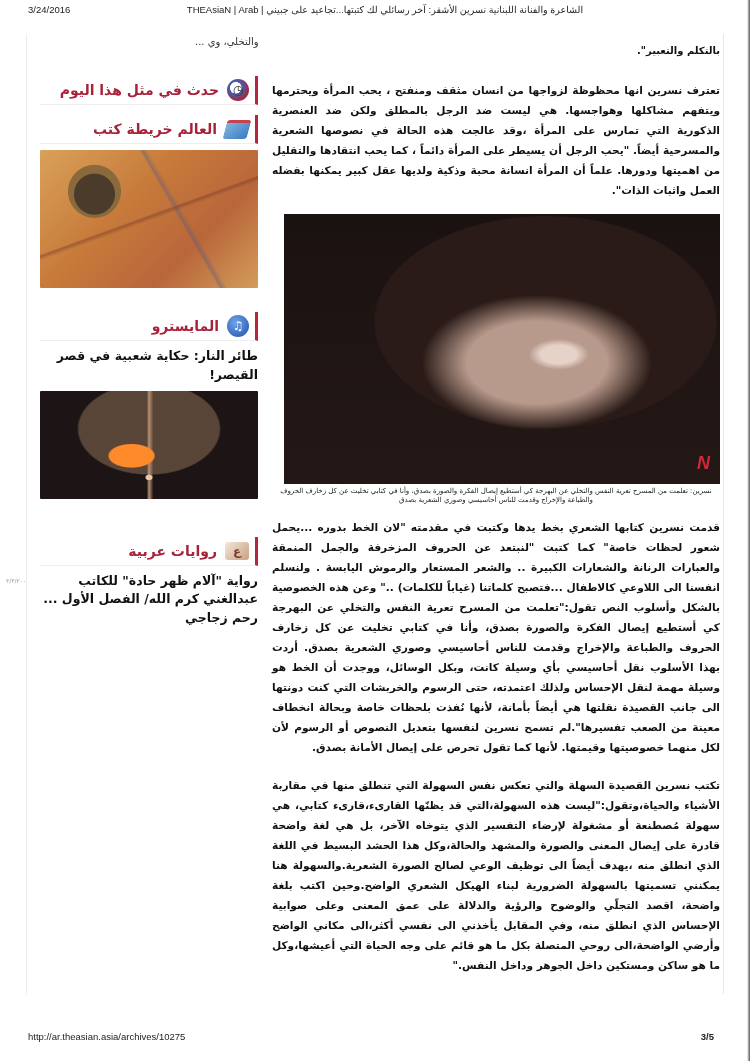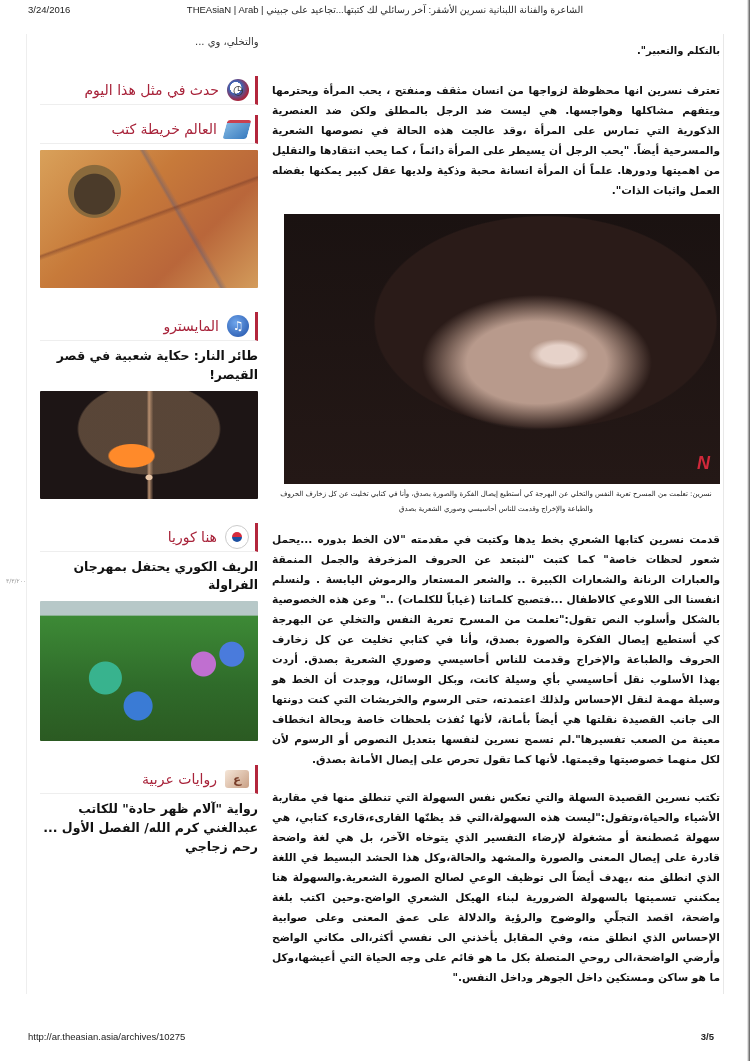--- a/index.html
+++ b/index.html
@@ -4,21 +4,21 @@
 <style>
   html, body { margin:0; padding:0; }
   body { width:750px; height:1061px; background:#ffffff; position:relative; overflow:hidden; font-family:"DejaVu Sans", sans-serif; color:#111; }
   .print-head { position:absolute; top:4px; left:0; width:718px; height:16px; font-family:Liberation Sans, sans-serif; font-size:9.5px; color:#222; }
   .print-head .date { position:absolute; left:28px; top:0; }
   .print-head .title { position:absolute; left:0; right:0; text-align:center; top:0; direction:rtl; padding-left:52px; }
   .page-frame { position:absolute; top:34px; left:26px; width:696px; height:960px; border-left:1px solid #eee; border-right:1px solid #e8e8e8; }
   .sidebar { position:absolute; top:40px; left:40px; width:218px; direction:rtl; }
   .sidebar .cont { font-size:10px; color:#333; text-align:left; direction:rtl; position:absolute; top:-4px; left:155px; width:70px; }
   .widget-head { height:28px; display:flex; align-items:center; gap:8px; border-right:3px solid #b3263c; padding-right:6px; border-bottom:1px solid #eee; margin-bottom:6px; }
-  .widget-head .lbl { color:#a8233a; font-weight:normal; font-size:14px; font-family:"DejaVu Sans", sans-serif; }
+  .widget-head .lbl { color:#a8233a; font-weight:bold; font-size:14px; font-family:"DejaVu Sans", sans-serif; }
   .ico { width:22px; height:22px; border-radius:50%; display:inline-flex; align-items:center; justify-content:center; font-size:12px; color:#fff; flex:0 0 auto; }
   .ico.clock { background:radial-gradient(circle at 40% 40%, #ffffff 30%, #3b66b8 32%, #a8233a 70%); color:#333; }
   .ico.book { border-radius:3px; background:linear-gradient(135deg,#7fb5e0,#3a7cc0); width:24px; height:16px; transform:skewX(-15deg); border-top:3px solid #c94050; }
   .ico.music { background:radial-gradient(circle at 40% 35%, #6fa6ec, #1f4fa6); }
   .ico.korea { background:#fff; border:1px solid #ccc; }
   .ico.korea .yin { width:10px; height:10px; border-radius:50%; background:linear-gradient(180deg,#d62b3c 50%,#1b4fa0 50%); display:block; }
   .ico.novel { border-radius:3px; background:linear-gradient(135deg,#f5e6d8,#c9a085); color:#7a3e2a; width:24px; height:18px; font-weight:bold; }
   .article-title { font-weight:bold; font-size:12.5px; color:#111; margin:4px 0 6px; line-height:1.5; }
   .thumb { width:218px; border-radius:1px; margin-bottom:10px; overflow:hidden; }
   .thumb.map { height:138px; background:
@@ -44,21 +44,21 @@
 
   .main { position:absolute; top:42px; left:272px; width:448px; direction:rtl; text-align:justify; font-family:"DejaVu Sans", sans-serif; color:#111; }
   .main p { margin:0 0 0; font-size:10px; line-height:17.6px; font-weight:bold; }
   .main .lead-end { font-size:10px; font-weight:bold; margin-bottom:20px; }
   .photo { width:436px; height:270px; margin:14px 0 0 4px; background:
       radial-gradient(ellipse at 63% 52%, #e6d2c9 0 18px, transparent 30px),
       radial-gradient(ellipse at 58% 55%, #b89a8c 0 70px, #7a6258 90px, transparent 115px),
       radial-gradient(ellipse at 60% 40%, #2a1b18 0 170px, transparent 172px),
       linear-gradient(180deg,#1a1211,#241816); position:relative; }
   .photo .logo { position:absolute; right:10px; bottom:10px; color:#d0283a; font-weight:bold; font-style:italic; font-size:18px; font-family:"Liberation Sans", sans-serif; }
-  .caption { font-size:7px; color:#222; text-align:center; line-height:15px; margin:3px 0 12px; }
+  .caption { font-size:7px; color:#222; text-align:center; line-height:9px; margin:3px 0 12px; }
   .main p.body { font-size:10.6px; line-height:20px; }
   .para-gap { height:18px; }
 
   .print-foot { position:absolute; top:1031px; left:0; width:750px; font-family:"Liberation Sans", sans-serif; font-size:9.5px; color:#222; }
   .print-foot .url { position:absolute; left:28px; }
   .print-foot .pg { position:absolute; right:36px;font-weight:bold; }
   .margin-mark { position:absolute; left:6px; top:577px; font-size:6px; color:#999; }
   .right-edge { position:absolute; right:0; top:0; width:3px; height:1061px; background:linear-gradient(90deg,#fff,#555); }
 </style>
 </head>
@@ -100,30 +100,20 @@
     <div class="widget-head">
       <span class="ico music">♫</span>
       <span class="lbl">المايسترو</span>
     </div>
     <div class="article-title">طائر النار: حكاية شعبية في قصر القيصر!</div>
     <div class="thumb dance"></div>
   </div>
 
   <div class="gap"></div>
 
-  <div class="section">
-    <div class="widget-head">
-      <span class="ico korea">
-          <span class="yin"></span>
-        </span>
-      <span class="lbl">هنا كوريا</span>
-    </div>
-    <div class="article-title">الريف الكوري يحتفل بمهرجان الفراولة</div>
-    <div class="thumb farm"></div>
-  </div>
 
   <div class="gap"></div>
 
   <div class="section">
     <div class="widget-head">
       <span class="ico novel">ع</span>
       <span class="lbl">روايات عربية</span>
     </div>
     <div class="article-title">رواية "آلام ظهر حادة" للكاتب عبدالغني كرم الله/ الفصل الأول ... رحم زجاجي</div>
   </div>

